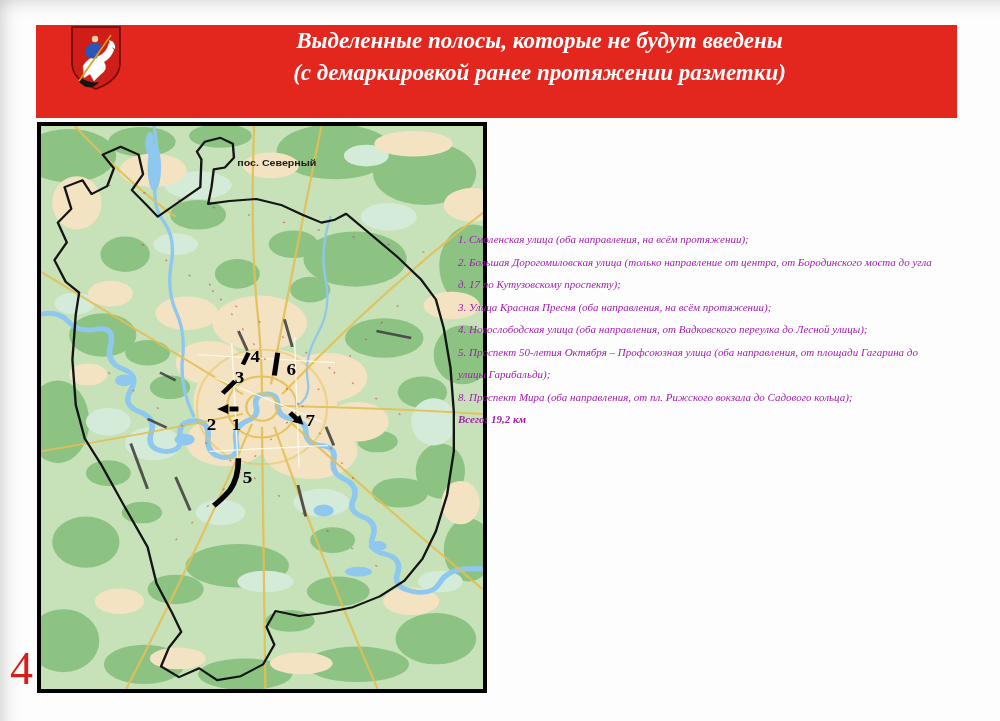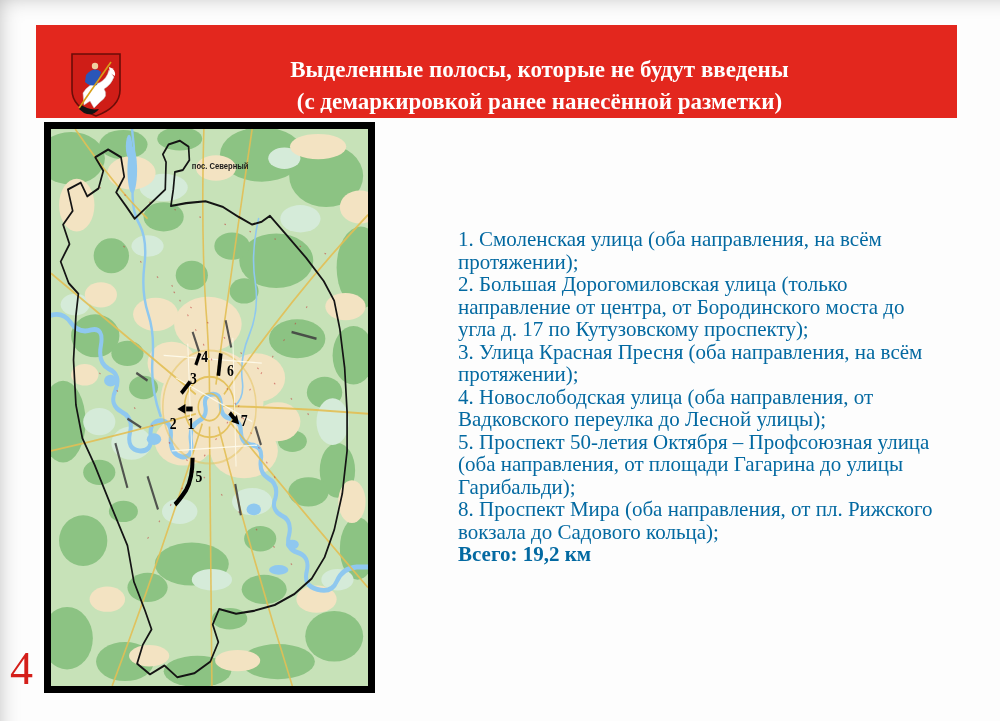--- a/index.html
+++ b/index.html
@@ -5,39 +5,39 @@
   * { margin:0; padding:0; box-sizing:border-box; }
   body { background:#e8e8e8; font-family:"Liberation Serif", serif; }
   .slide {
     position:relative; width:1000px; height:721px; background:#fdfdfd;
     overflow:hidden;
     box-shadow: inset 14px 12px 22px -16px rgba(0,0,0,.28);
   }
   
   .banner {
     position:absolute; left:36px; top:25px; width:921px; height:93px;
-    background:#e3271e; display:flex; align-items:flex-end; padding-left:34px;
+    background:#e3271e; display:flex; align-items:flex-start; padding-left:34px;font-style:italic;
   }
   .emblem { width:52px; height:66px; flex:0 0 52px; }
   .banner-titles {
     flex:1; text-align:center; color:#ffffff; font-weight:bold;
     font-size:23px; line-height:32px; padding:0 10px;
   }
   
   .map-frame {
-    position:absolute; left:44px; top:122px; width:331px; height:571px;
-    border:7px solid #000000; background:#c7e2b8;
+    position:absolute; left:37px; top:122px; width:450px; height:571px;
+    border:4px solid #000000; background:#c7e2b8;
   }
   .map-frame svg { display:block; width:100%; height:100%; }
   .mk-label { font-family:"Liberation Serif", serif; font-weight:bold; font-size:17px; fill:#000; text-anchor:middle; }
   .settlement { font-family:"Liberation Sans", sans-serif; font-weight:bold; font-size:9.5px; fill:#1b1b1b; }
   
   .street-list {
     position:absolute; left:458px; top:228px; width:484px;
-    font-size:21px; line-height:22.5px; color:#0369a1;
+    font-size:11px; line-height:22.5px; color:#a21caf;font-style:italic;
   }
   .street-list p { margin:0; }
   .total-line { font-weight:bold; }
   
   .page-number {
     position:absolute; left:10px; top:644px; width:40px;
     color:#d41f1a; font-size:46px; line-height:50px; font-weight:normal;
   }
 </style>
 </head>
@@ -50,21 +50,21 @@
       <path d="M2,2 H50 V38 Q50,55 26,64 Q2,55 2,38 Z" fill="#cf1d17" stroke="#6b0d08" stroke-width="1.6"></path>
       <path d="M10,52 q9,7 19,5 q-6,8 -15,4 l-5,-4 z" fill="#141414"></path>
       <path d="M13,41 Q19,31 29,31 Q37,27 39,18 L44,25 Q41,33 34,37 Q39,44 30,50 L24,56 L20,49 L14,53 Z" fill="#ffffff" stroke="#cccccc" stroke-width="0.5"></path>
       <path d="M39,15 q7,2 6,9 l-5,-3 z" fill="#ffffff"></path>
       <path d="M16,23 Q24,14 31,20 L27,33 Q20,35 15,30 Z" fill="#2a56b8"></path>
       <circle cx="25" cy="14" r="3.2" fill="#f0cfa0"></circle>
       <line x1="9" y1="56" x2="41" y2="10" stroke="#d8a018" stroke-width="1.6"></line>
     </svg>
     <div class="banner-titles">
       <div>Выделенные полосы, которые не будут введены</div>
-      <div>(с демаркировкой ранее нанесённой разметки)</div>
+      <div>(с демаркировкой ранее протяжении разметки)</div>
     </div>
   </header>
 
   <div class="map-frame">
     <svg viewBox="0 0 394 571" preserveAspectRatio="none">
 
       <rect x="0" y="0" width="394" height="571" fill="#c7e2b8"></rect>
 
       <g fill="#8cc383">
         <ellipse cx="25" cy="30" rx="42" ry="27"></ellipse>

